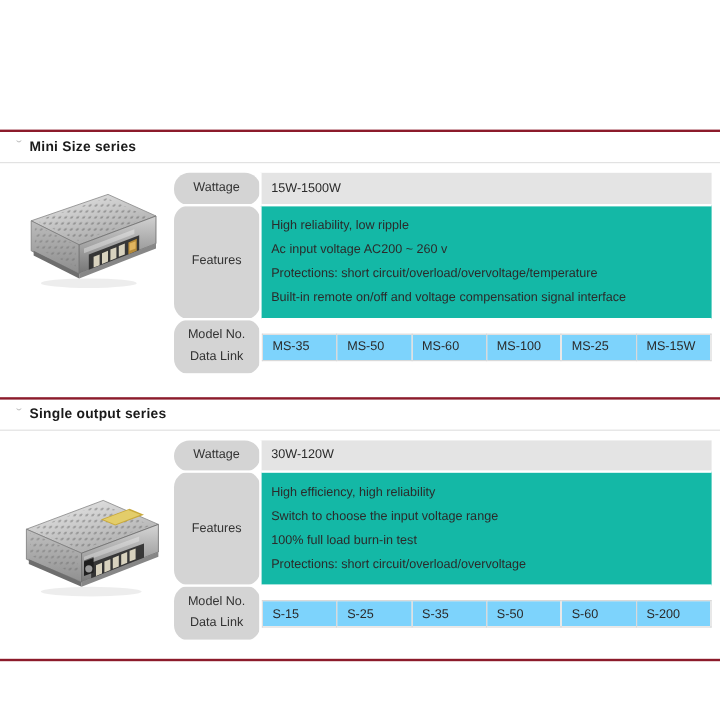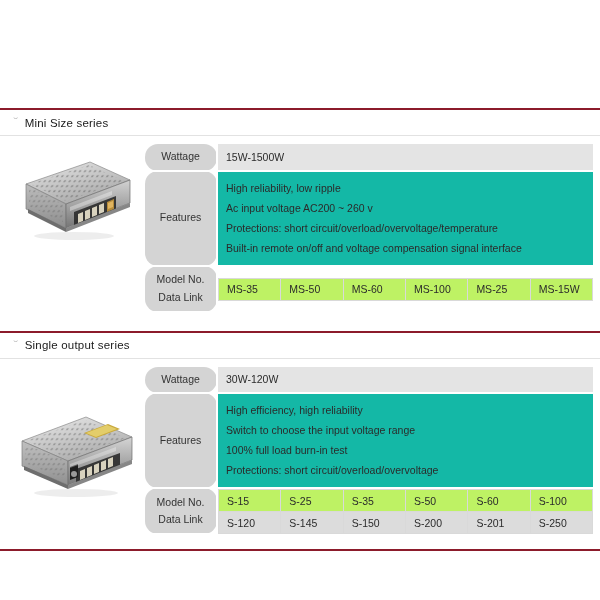--- a/index.html
+++ b/index.html
@@ -39,21 +39,21 @@
     color: #bcbcbc;
     font-size: 11px;
     line-height: 1;
     margin-right: 7px;
     display: inline-block;
     transform: scaleX(1.35);
   }
 
   .section-title {
     font-size: 11.5px;
-    font-weight: normal;
+    font-weight: bold;
     color: #1a1a1a;
     letter-spacing: .2px;
   }
 
   
   .section-body {
     display: flex;
     align-items: flex-start;
     padding-top: 8px;
   }
@@ -129,21 +129,21 @@
   .model-grid td {
     border: 1px solid #d9d9d9;
     height: 22px;
     padding: 0 8px;
     font-size: 10.5px;
     color: #2b2b2b;
     white-space: nowrap;
     overflow: hidden;
   }
 
-  .model-grid tr.row-white td { background: #bef264; }
+  .model-grid tr.row-white td { background: #7dd3fc; }
   .model-grid tr.row-gray  td { background: #dcdcdc; }
 
   .model-grid td.empty { background: #dcdcdc; border-color: #dcdcdc; }
 
   
   .gap-between { height: 18px; background: #ffffff; }
   .tail-space  { height: 14px; background: #ffffff; }
 
   .footer-rule {
     border-top: 2px solid #8c1b2b;
@@ -343,29 +343,21 @@
             </td>
             <td class="models-value">
               <table class="model-grid">
                 <tbody>
                   <tr class="row-white">
                     <td>S-15</td>
                     <td>S-25</td>
                     <td>S-35</td>
                     <td>S-50</td>
                     <td>S-60</td>
-                    <td>S-100</td>
-                  </tr>
-                  <tr class="row-gray">
-                    <td>S-120</td>
-                    <td>S-145</td>
-                    <td>S-150</td>
                     <td>S-200</td>
-                    <td>S-201</td>
-                    <td>S-250</td>
                   </tr>
                 </tbody>
               </table>
             </td>
           </tr>
         </tbody>
       </table>
 
     </div>
   </div>

